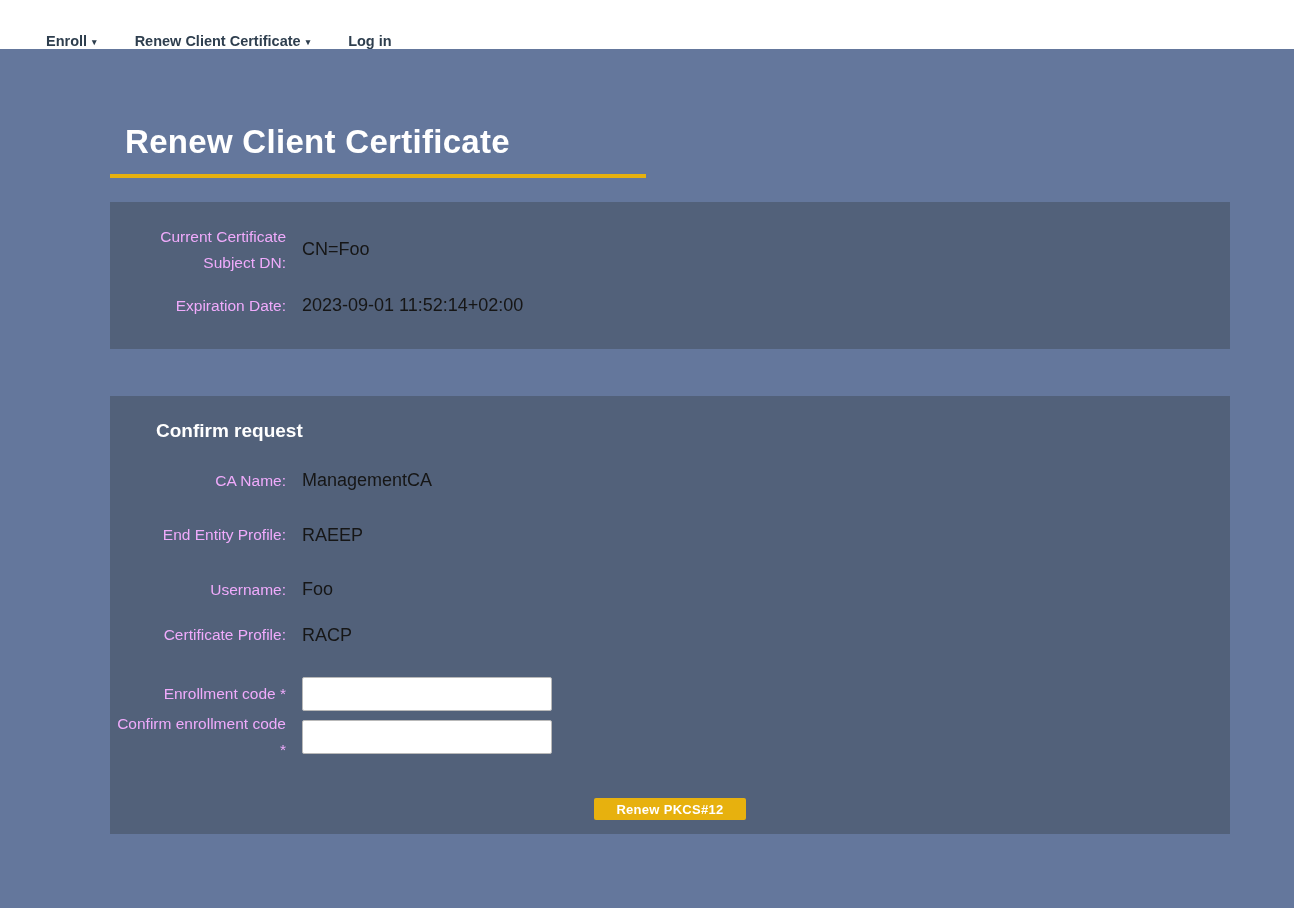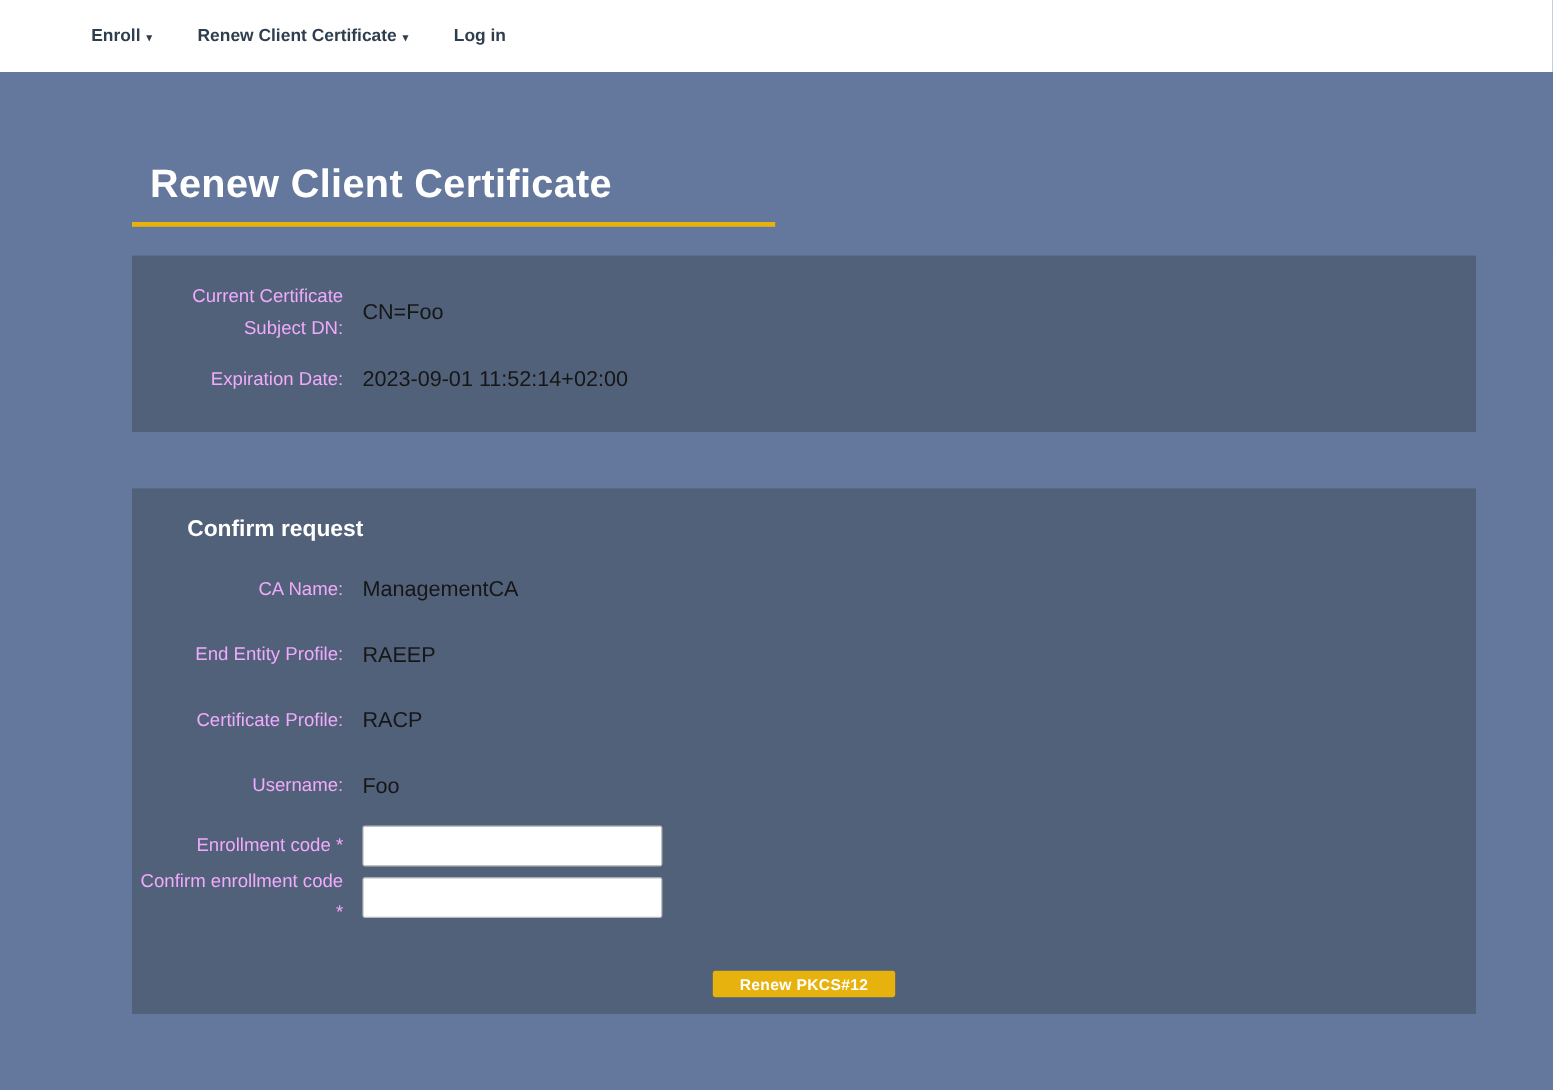--- a/index.html
+++ b/index.html
@@ -9,24 +9,24 @@
     width: 1294px;
     height: 908px;
     background: #64779c;
     font-family: "Liberation Sans", sans-serif;
     overflow: hidden;
   }
 
   
   .navbar {
     background: #ffffff;
-    height: 60px;
-    display: flex;
-    align-items: center;
-    padding-left: 76px;
+    height: 49px;
+    display: flex;
+    align-items: flex-end;
+    padding-left: 46px;
     gap: 38px;
   }
   .nav-item {
     font-weight: bold;
     font-size: 14.5px;
     color: #2e3e4e;
     cursor: pointer;
     display: flex;
     align-items: center;
     gap: 5px;
@@ -172,30 +172,30 @@
     <div class="row mb-lg">
       <div class="row-label">CA Name:</div>
       <div class="row-value">ManagementCA</div>
     </div>
 
     <div class="row mb-lg">
       <div class="row-label">End Entity Profile:</div>
       <div class="row-value">RAEEP</div>
     </div>
 
+    <div class="row mb-md">
+      <div class="row-label">Username:</div>
+      <div class="row-value">Foo</div>
+    </div>
+
     <div class="row mb-lg">
       <div class="row-label">Certificate Profile:</div>
       <div class="row-value">RACP</div>
     </div>
 
-    <div class="row mb-md">
-      <div class="row-label">Username:</div>
-      <div class="row-value">Foo</div>
-    </div>
-
     <div class="row">
       <div class="row-label">Enrollment code *</div>
       <input type="password" class="text-input" value="" style="">
     </div>
 
     <div class="row input-gap">
       <div class="row-label">Confirm enrollment code *</div>
       <input type="password" class="text-input" value="" style="">
     </div>
 

